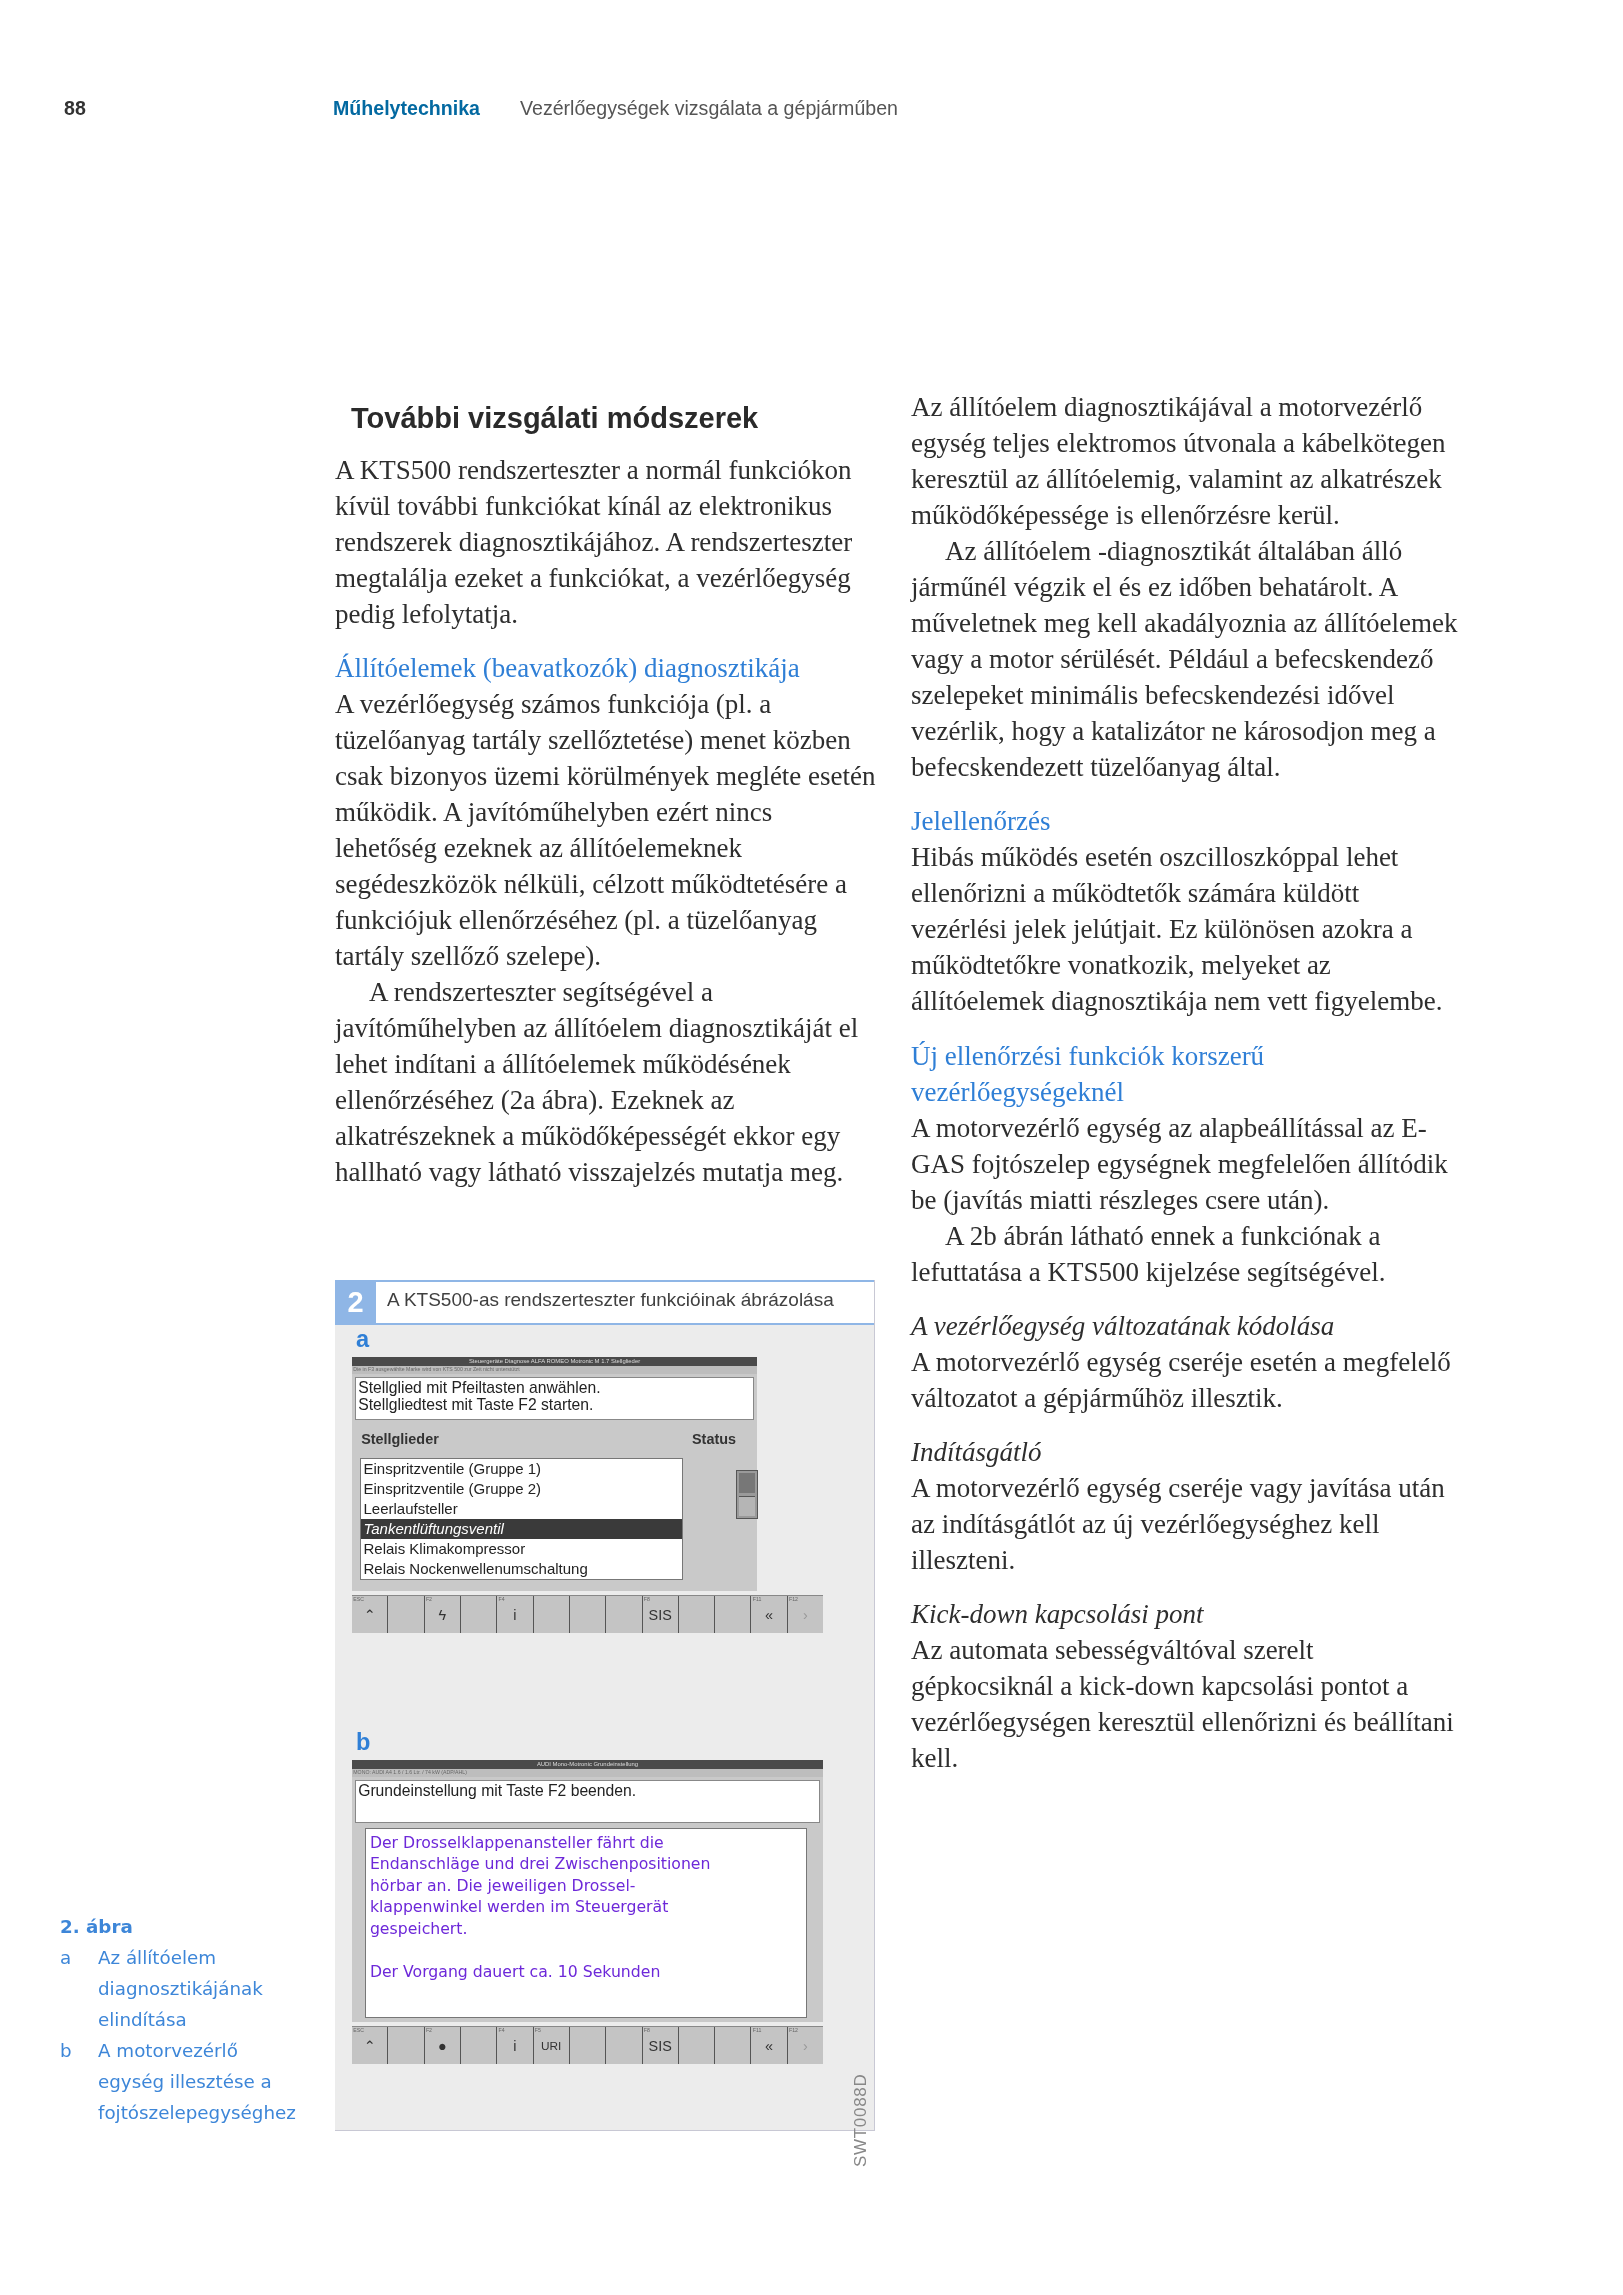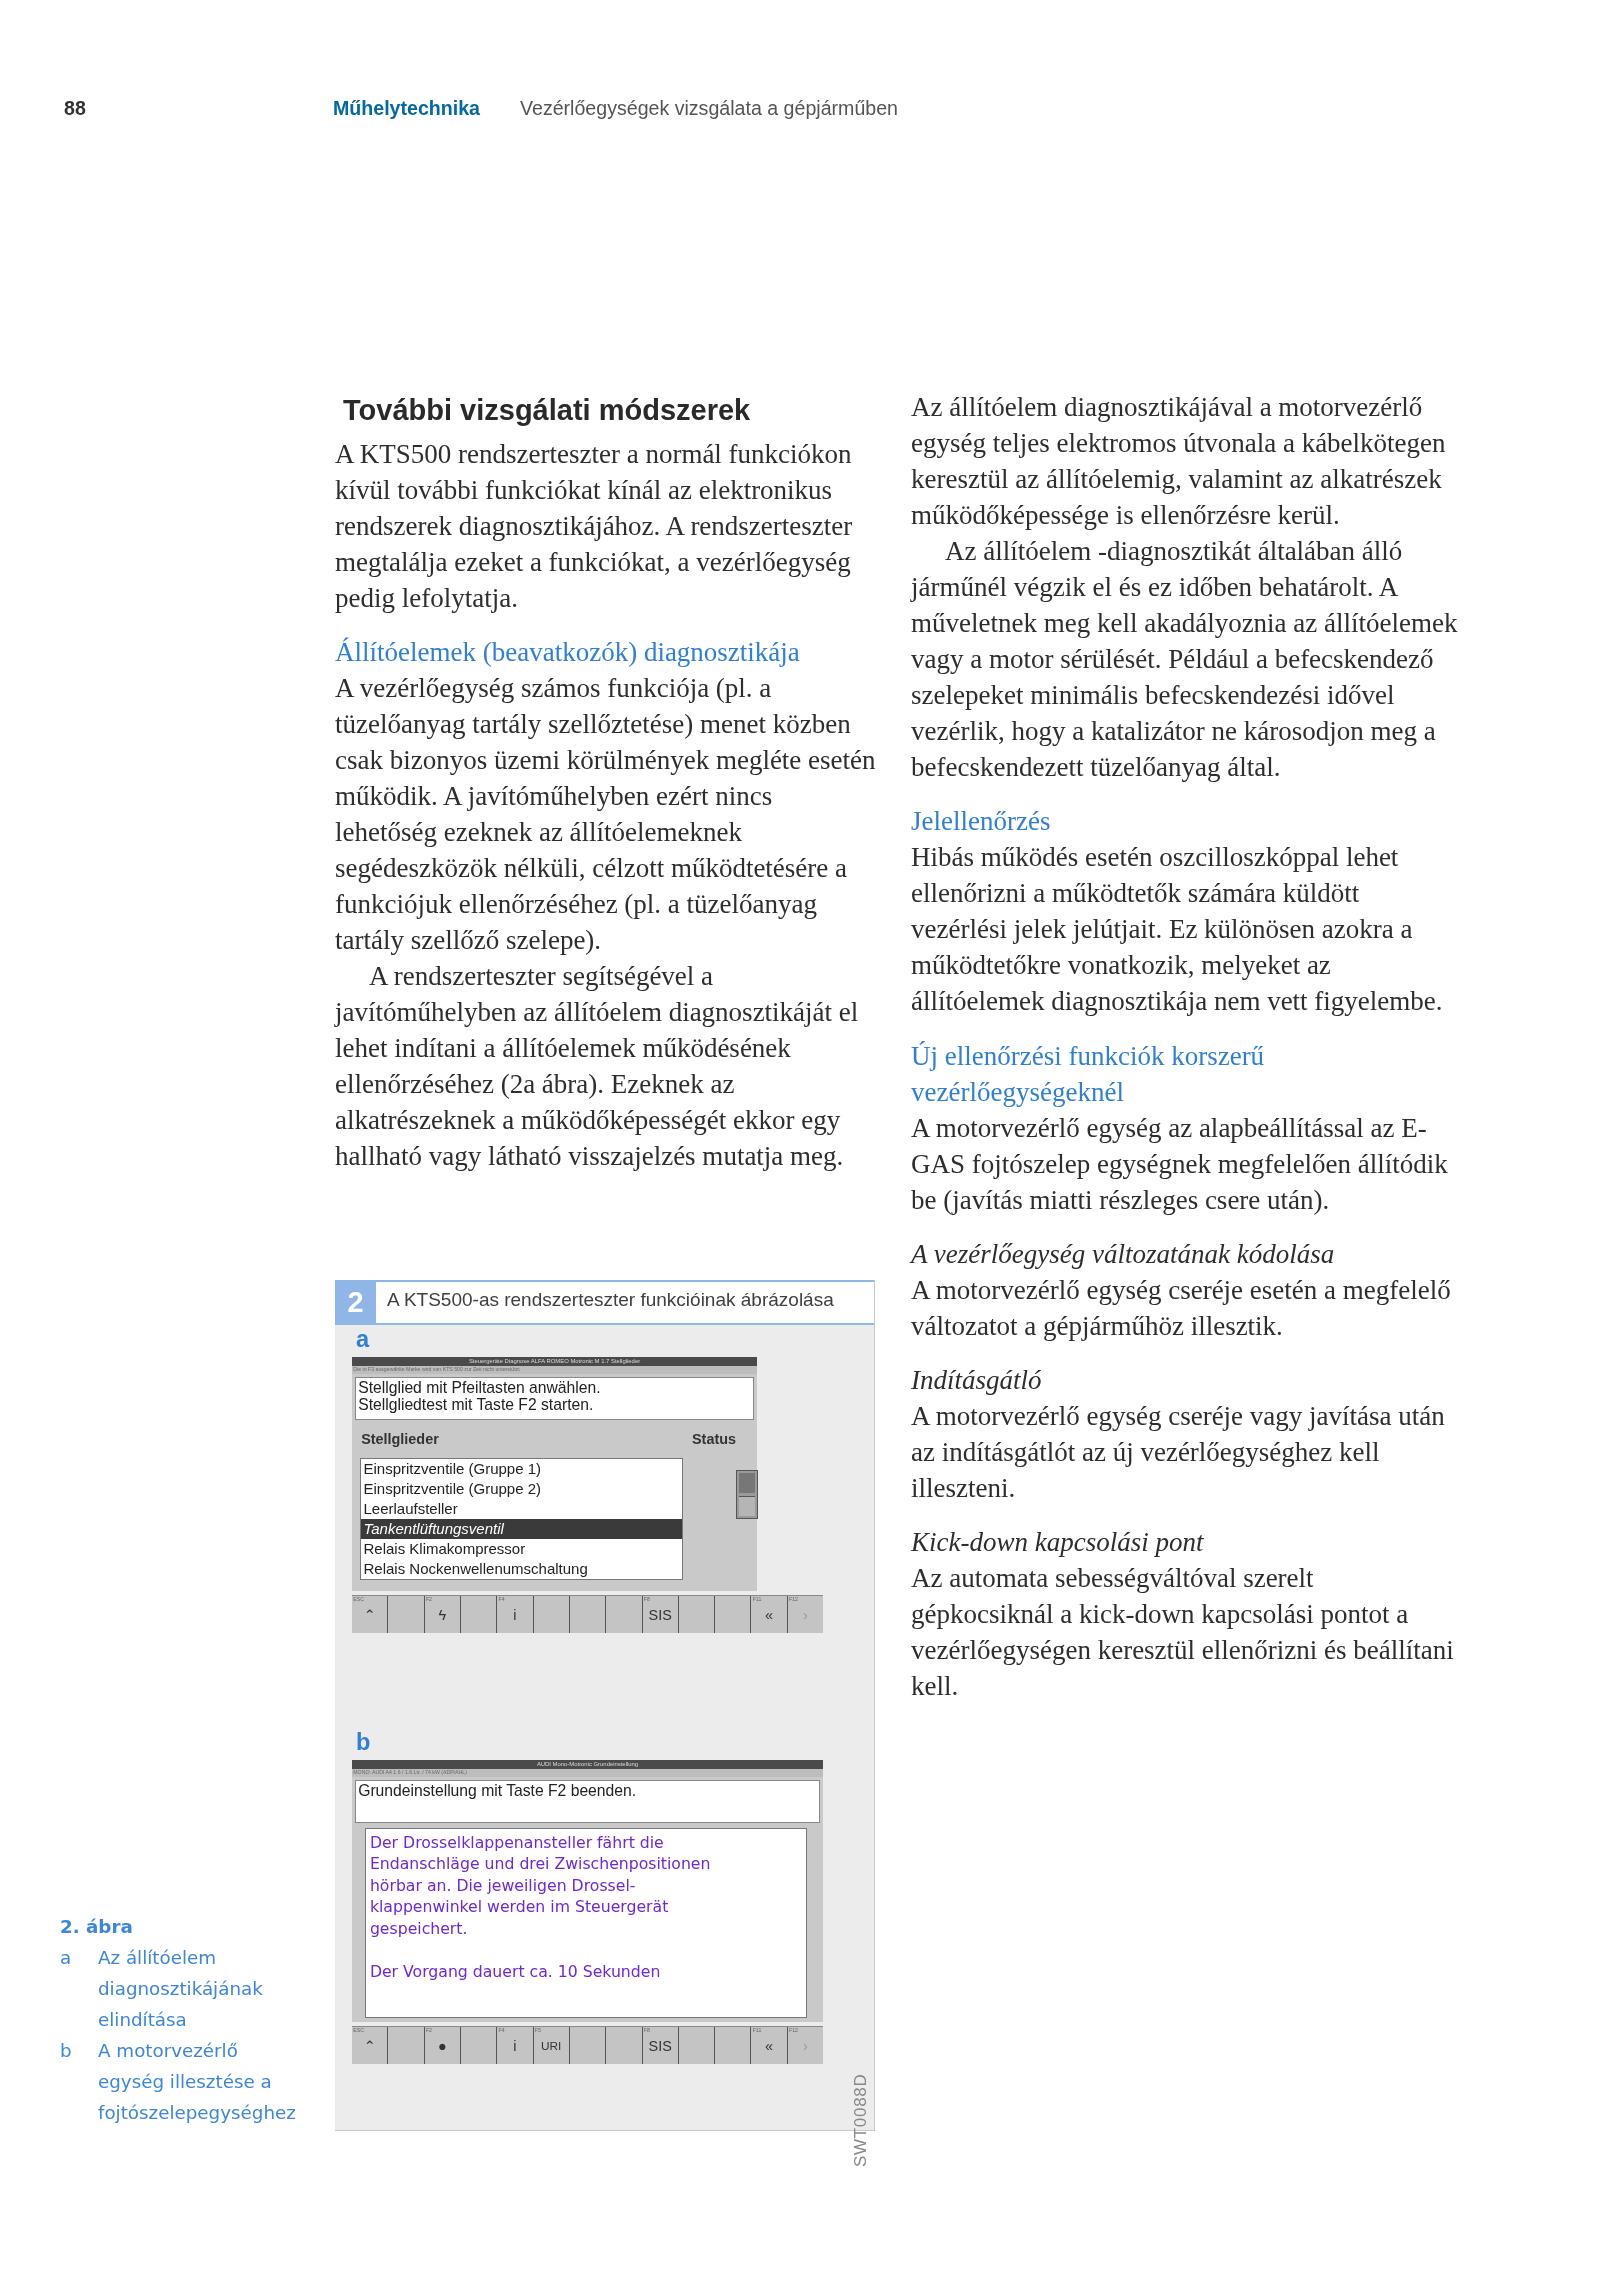--- a/index.html
+++ b/index.html
@@ -8,21 +8,21 @@
 
   
   .hdr-page { left: 64px; top: 97px; font: bold 19.6px "Liberation Sans", sans-serif; color: #333; }
   .hdr-sec { left: 333px; top: 97px; font: bold 19.6px "Liberation Sans", sans-serif; color: #0369a1; }
   .hdr-chap { left: 520px; top: 97px; font: 19.6px "Liberation Sans", sans-serif; color: #555; }
 
   
   .col { width: 563px; font-size: 27px; line-height: 36px; color: #2e2e2e; }
   .col p { margin: 0; }
   .col p.ind { text-indent: 34px; }
-  .h1 { font: bold 29px "Liberation Sans", sans-serif; color: #2a2a2a; line-height: 35px; margin: 8px; }
+  .h1 { font: bold 29px "Liberation Sans", sans-serif; color: #2a2a2a; line-height: 35px; margin: 16px; }
   .h2 { font-size: 27px; line-height: 36px; color: #2f7fd6; margin: 0; }
   .h3 { font-style: italic; font-size: 27px; line-height: 36px; color: #2e2e2e; margin: 0; }
   .gap-s { height: 18.3px; }
 
   
   .fig { left: 335px; top: 1280px; width: 539px; height: 850px; background: #ececec; border-right: 1.3px solid #c8c8d4; border-bottom: 1.3px solid #c8c8d4; }
   .fig-head { position: absolute; left: 0; top: 0; width: 539px; height: 41px; border-top: 2px solid #8fb6e6; border-bottom: 2px solid #8fb6e6; background: #fff; }
   .fig-num { position: absolute; left: 0; top: 0; width: 41px; height: 41px; background: #8fb6e6; color: #fff; font: bold 29px "Liberation Sans", sans-serif; text-align: center; line-height: 41px; }
   .fig-title { position: absolute; left: 52px; top: 6.5px; font: 19px "Liberation Sans", sans-serif; color: #404040; white-space: nowrap; }
   .sub-label { position: absolute; font: bold 23.6px "Liberation Sans", sans-serif; color: #2f7fd6; }
@@ -70,20 +70,21 @@
 
 <div class="abs col" style="left:911px; top:389px; width:550px;">
   <p>Az állítóelem diagnosztikájával a motorvezérlő egység teljes elektromos útvonala a kábelkötegen keresztül az állítóelemig, valamint az alkatrészek működőképessége is ellenőrzésre kerül.</p>
   <p class="ind">Az állítóelem -diagnosztikát általában álló járműnél végzik el és ez időben behatárolt. A műveletnek meg kell akadályoznia az állítóelemek vagy a motor sérülését. Például a befecskendező szelepeket minimális befecskendezési idővel vezérlik, hogy a katalizátor ne károsodjon meg a befecskendezett tüzelőanyag által.</p>
   <div class="gap-s"></div>
   <p class="h2">Jelellenőrzés</p>
   <p>Hibás működés esetén oszcilloszkóppal lehet ellenőrizni a működtetők számára küldött vezérlési jelek jelútjait. Ez különösen azokra a működtetőkre vonatkozik, melyeket az állítóelemek diagnosztikája nem vett figyelembe.</p>
   <div class="gap-s"></div>
   <p class="h2">Új ellenőrzési funkciók korszerű vezérlőegységeknél</p>
   <p>A motorvezérlő egység az alapbeállítással az E-GAS fojtószelep egységnek megfelelően állítódik be (javítás miatti részleges csere után).</p>
+  <p class="ind">A 2b ábrán látható ennek a funkciónak a lefuttatása a KTS500 kijelzése segítségével.</p>
   <div class="gap-s"></div>
   <p class="h3">A vezérlőegység változatának kódolása</p>
   <p>A motorvezérlő egység cseréje esetén a megfelelő változatot a gépjárműhöz illesztik.</p>
   <div class="gap-s"></div>
   <p class="h3">Indításgátló</p>
   <p>A motorvezérlő egység cseréje vagy javítása után az indításgátlót az új vezérlőegységhez kell illeszteni.</p>
   <div class="gap-s"></div>
   <p class="h3">Kick-down kapcsolási pont</p>
   <p>Az automata sebességváltóval szerelt gépkocsiknál a kick-down kapcsolási pontot a vezérlőegységen keresztül ellenőrizni és beállítani kell.</p>
 </div>

